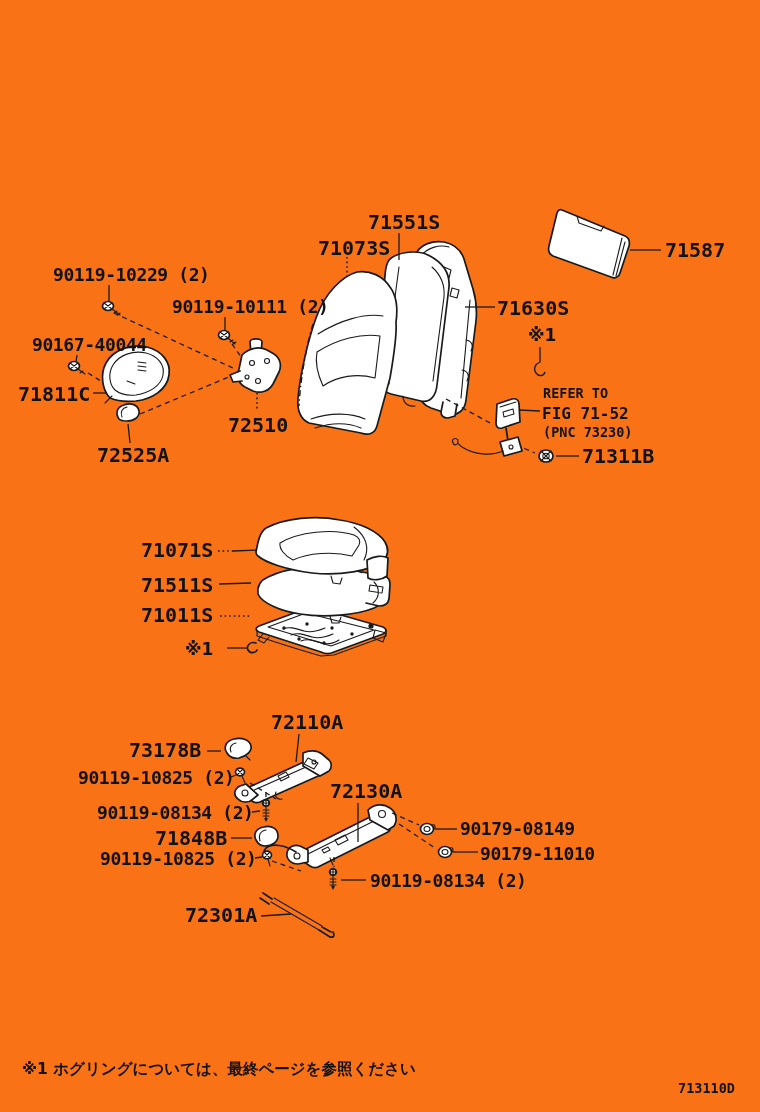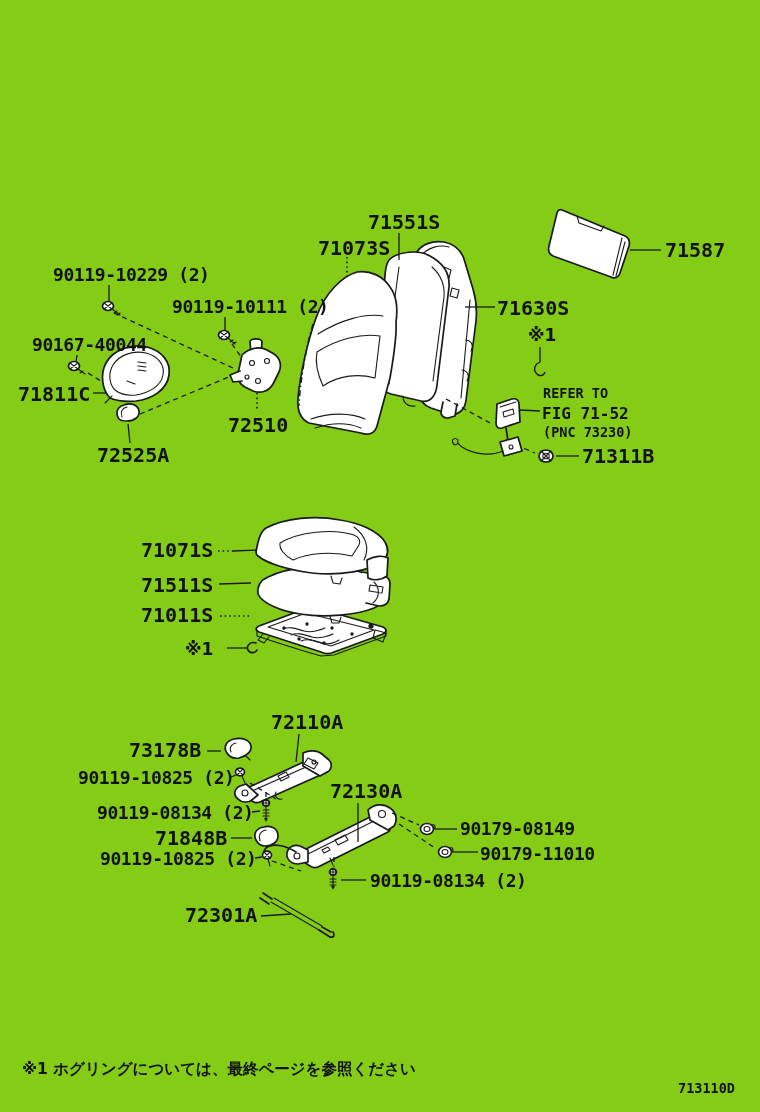--- a/index.html
+++ b/index.html
@@ -1,16 +1,16 @@
 <!DOCTYPE html>
 <html><head>
 <meta charset="utf-8">
 <style>
   html,body{margin:0;padding:0;background:#fff;}
-  .page{position:relative;width:760px;height:1112px;background:#84cc16;overflow:hidden;
+  .page{position:relative;width:760px;height:1112px;background:#f97316;overflow:hidden;
         font-family:"DejaVu Sans Mono",monospace;}
   svg{display:block}
   .ln{fill:none;stroke:#1a1a1a;stroke-width:1.7;stroke-linecap:round;stroke-linejoin:round;}
   .lnw{fill:#ffffff;stroke:#1a1a1a;stroke-width:1.7;stroke-linecap:round;stroke-linejoin:round;}
   .thin{fill:none;stroke:#1a1a1a;stroke-width:1.1;stroke-linecap:round;stroke-linejoin:round;}
   .leader{fill:none;stroke:#1a1a1a;stroke-width:1.3;}
   .dash{fill:none;stroke:#1a1a1a;stroke-width:1.3;stroke-dasharray:5 4;}
   .dot{fill:none;stroke:#1a1a1a;stroke-width:1.6;stroke-dasharray:1.6 3;}
   .dashdot{fill:none;stroke:#1a1a1a;stroke-width:1.4;stroke-dasharray:6 3 1.5 3;}
   .blk{fill:#1a1a1a;stroke:none;}

